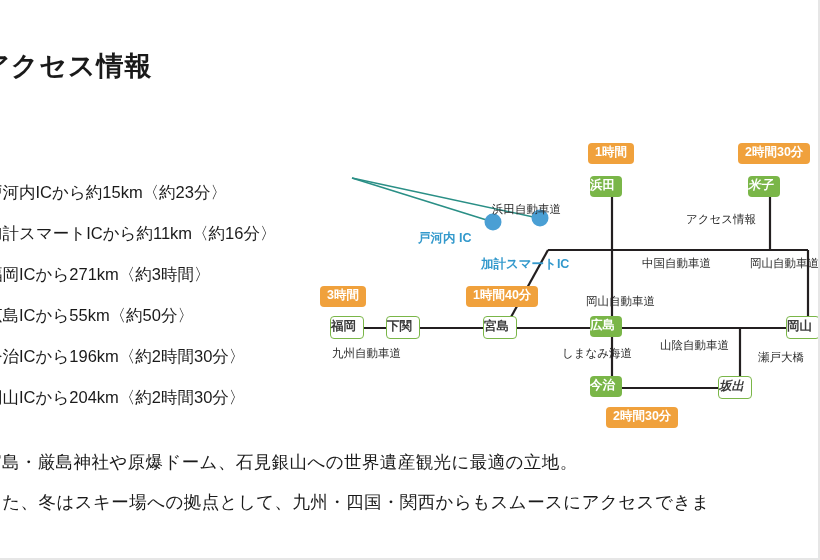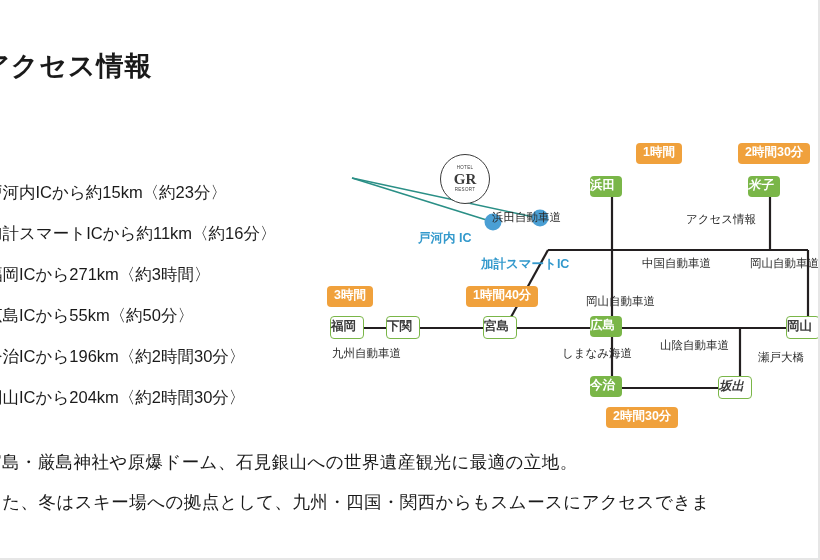--- a/index.html
+++ b/index.html
@@ -208,46 +208,41 @@
 
       <g stroke="#2a8f86" stroke-width="1.6" fill="none">
         <line x1="52" y1="48" x2="193" y2="92"></line>
         <line x1="52" y1="48" x2="238" y2="88"></line>
       </g>
 
       <circle cx="193" cy="92" r="8.5" fill="#4a9fd4"></circle>
       <circle cx="240" cy="88" r="8.5" fill="#4a9fd4"></circle>
     </svg>
 
-    <div class="crest" style="left:140px; top:24px;">
-      <div class="crest-top">HOTEL</div>
-      <div class="crest-mono">GR</div>
-      <div class="crest-bottom">RESORT</div>
-    </div>
 
     <div class="ic-label" style="left:118px; top:100px;">戸河内 IC</div>
     <div class="ic-label" style="left:165px; top:126px;margin-left:16px;">加計スマートIC</div>
 
     <div class="node" style="left:290px; top:46px;">浜田</div>
     <div class="node" style="left:448px; top:46px;font-style:italic;">米子</div>
     <div class="node white" style="left:30px; top:186px;">福岡</div>
     <div class="node white" style="left:86px; top:186px;">下関</div>
     <div class="node white" style="left:183px; top:186px;">宮島</div>
     <div class="node" style="left:290px; top:186px;">広島</div>
     <div class="node white" style="left:486px; top:186px;">岡山</div>
     <div class="node" style="left:290px; top:246px;">今治</div>
     <div class="node white" style="left:418px; top:246px;font-style:italic;">坂出</div>
 
-    <div class="badge" style="left:288px; top:13px;margin-left:48px;">1時間</div>
+    <div class="badge" style="left:288px; top:13px;">1時間</div>
     <div class="badge" style="left:438px; top:13px;">2時間30分</div>
-    <div class="badge" style="left:27px; top:156px;">3時間</div>
+    <div class="badge" style="left:20px; top:156px;">3時間</div>
     <div class="badge" style="left:166px; top:156px;">1時間40分</div>
     <div class="badge" style="left:306px; top:277px;">2時間30分</div>
 
-    <div class="road" style="left:192px; top:80px;">浜田自動車道</div>
+    <div class="road" style="left:192px; top:72px;">浜田自動車道</div>
     <div class="road" style="left:386px; top:82px;">アクセス情報</div>
     <div class="road" style="left:342px; top:126px;">中国自動車道</div>
     <div class="road" style="left:450px; top:126px;">岡山自動車道</div>
     <div class="road" style="left:286px; top:164px;">岡山自動車道</div>
     <div class="road" style="left:32px; top:216px;">九州自動車道</div>
     <div class="road" style="left:262px; top:216px;">しまなみ海道</div>
     <div class="road" style="left:360px; top:208px;">山陰自動車道</div>
     <div class="road" style="left:458px; top:220px;">瀬戸大橋</div>
 
   </div>

